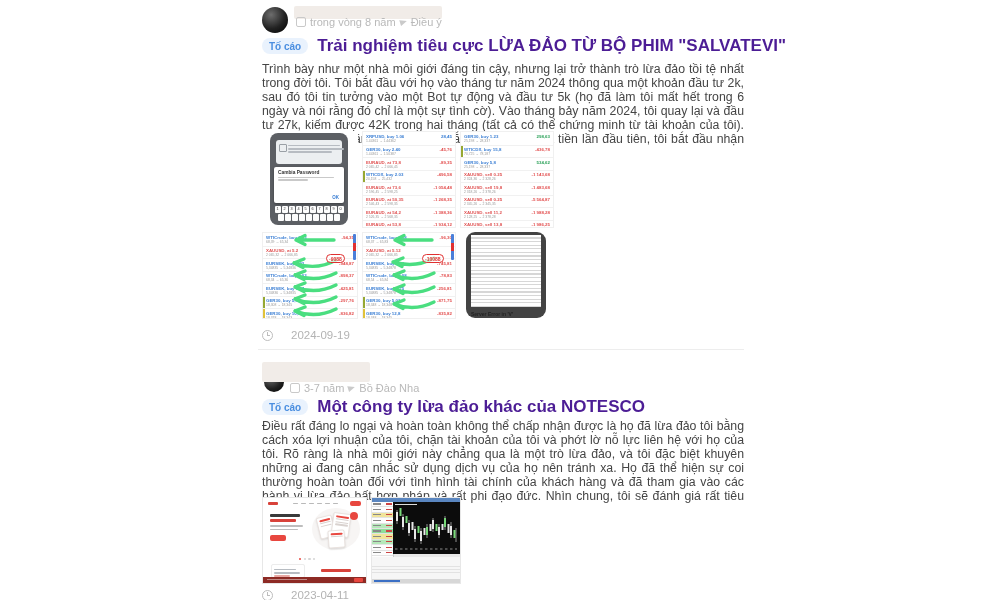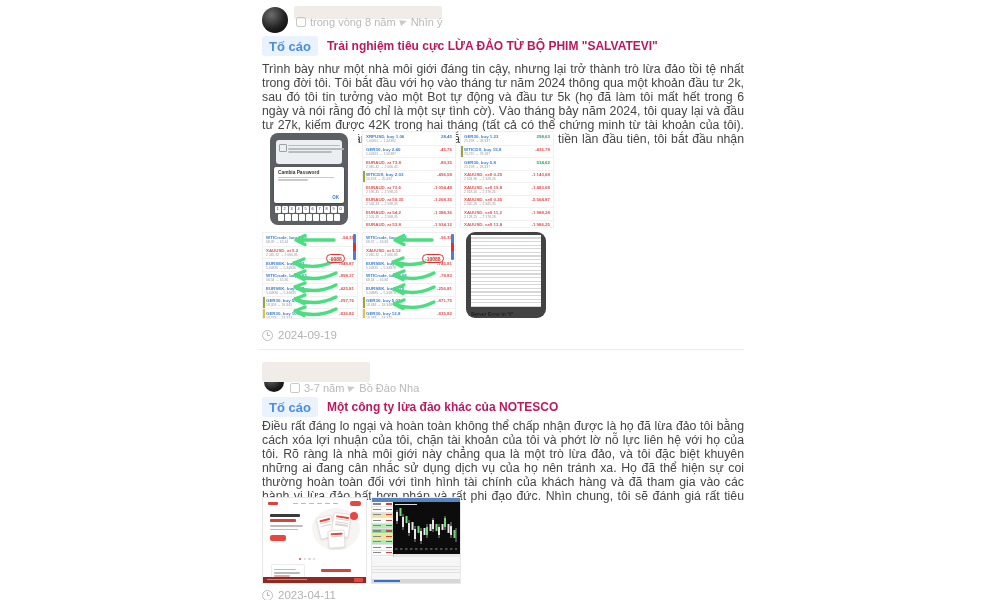--- a/index.html
+++ b/index.html
@@ -12,24 +12,24 @@
   .avatar{position:absolute;border-radius:50%;
           background:radial-gradient(circle at 35% 30%, #6d6d6d 0%, #222 55%, #000 100%);
           filter:blur(.4px);}
   .meta{position:absolute;font-size:11px;color:#b9b9b9;white-space:nowrap;
         display:flex;align-items:center;gap:4px;filter:blur(.5px);}
   .mini-ico{display:inline-block;width:8px;height:8px;border:1px solid #c9c9c9;border-radius:2px;}
   .flag-ico{display:inline-block;width:0;height:0;border-top:3.5px solid transparent;
             border-bottom:3.5px solid transparent;border-left:7px solid #cacaca;transform:rotate(-18deg);}
   .redact{position:absolute;background:#f1ece8;border-radius:2px;}
   .titlerow{position:absolute;display:flex;align-items:center;gap:9px;white-space:nowrap;}
-  .badge{font-size:13px;color:#4a8ee0;background:#e9f2fd;padding:2.5px 7px;border-radius:3px;font-weight:bold;}
-  .ptitle{font-size:12px;font-weight:bold;color:#be185d;text-align:right;}
+  .badge{font-size:10px;color:#4a8ee0;background:#e9f2fd;padding:2.5px 7px;border-radius:8px;font-weight:bold;}
+  .ptitle{font-size:17px;font-weight:bold;color:#4c1d95;text-align:right;}
   .pbody{position:absolute;width:482px;font-size:12.3px;line-height:14px;color:#454545;text-align:justify;}
-  .daterow{position:absolute;display:flex;align-items:center;gap:5px;font-size:11.5px;color:#b3b3b3;}
+  .daterow{position:absolute;display:flex;align-items:center;gap:18px;font-size:11.5px;color:#b3b3b3;}
   .clock{width:9px;height:9px;border:1px solid #bdbdbd;border-radius:50%;position:relative;display:inline-block;}
   .clock::after{content:'';position:absolute;left:4px;top:1.5px;width:1px;height:3.5px;background:#bdbdbd;}
   .clock::before{content:'';position:absolute;left:4px;top:4px;width:3px;height:1px;background:#bdbdbd;}
   .divider{position:absolute;left:258px;top:349px;width:486px;height:1px;background:#ededed;}
 
   
   .collage{position:absolute;left:4px;}
   .cell{position:absolute;background:#fff;border:1px solid #f0f0f0;box-sizing:border-box;overflow:hidden;}
 
   
@@ -122,21 +122,21 @@
 <div class="canvas">
   <div class="content">
 
     <div class="post" style="top:7px;height:340px;">
       <div class="avatar" style="left:4px;top:0;width:26px;height:26px;"></div>
       <div class="redact" style="left:36px;top:-1px;width:148px;height:13px;"></div>
       <div class="meta" style="left:38px;top:9px;">
         <span class="mini-ico"></span>
         <span>trong vòng 8 năm</span>
         <span class="flag-ico"></span>
-        <span>Nhìn ý</span>
+        <span>Điều ý</span>
       </div>
       <div class="titlerow" style="left:4px;top:29px;">
         <span class="badge">Tố cáo</span>
         <span class="ptitle">Trải nghiệm tiêu cực LỪA ĐẢO TỪ BỘ PHIM "SALVATEVI"</span>
       </div>
       <div class="pbody" style="left:4px;top:55px;">Trình bày như một nhà môi giới đáng tin cậy, nhưng lại trở thành trò lừa đảo tồi tệ nhất trong đời tôi. Tôi bắt đầu với họ vào tháng tư năm 2024 thông qua một khoản đầu tư 2k, sau đó tôi tin tưởng vào một Bot tự động và đầu tư 5k (họ đã làm tôi mất hết trong 6 ngày và nói rằng đó chỉ là một sự tình cờ). Vào tháng bảy năm 2024, tôi quay lại và đầu tư 27k, kiếm được 42K trong hai tháng (tất cả có thể chứng minh từ tài khoản của tôi). Vào tháng tám năm 2024, khi tôi bắt đầu yêu cầu rút tiền lần đầu tiên, tôi bắt đầu nhận thấy t...</div>
 
       <div class="collage" style="top:124px;width:292px;height:190px;">
 
         <div class="cell phone1" style="left:0;top:0;width:96px;height:97px;">

